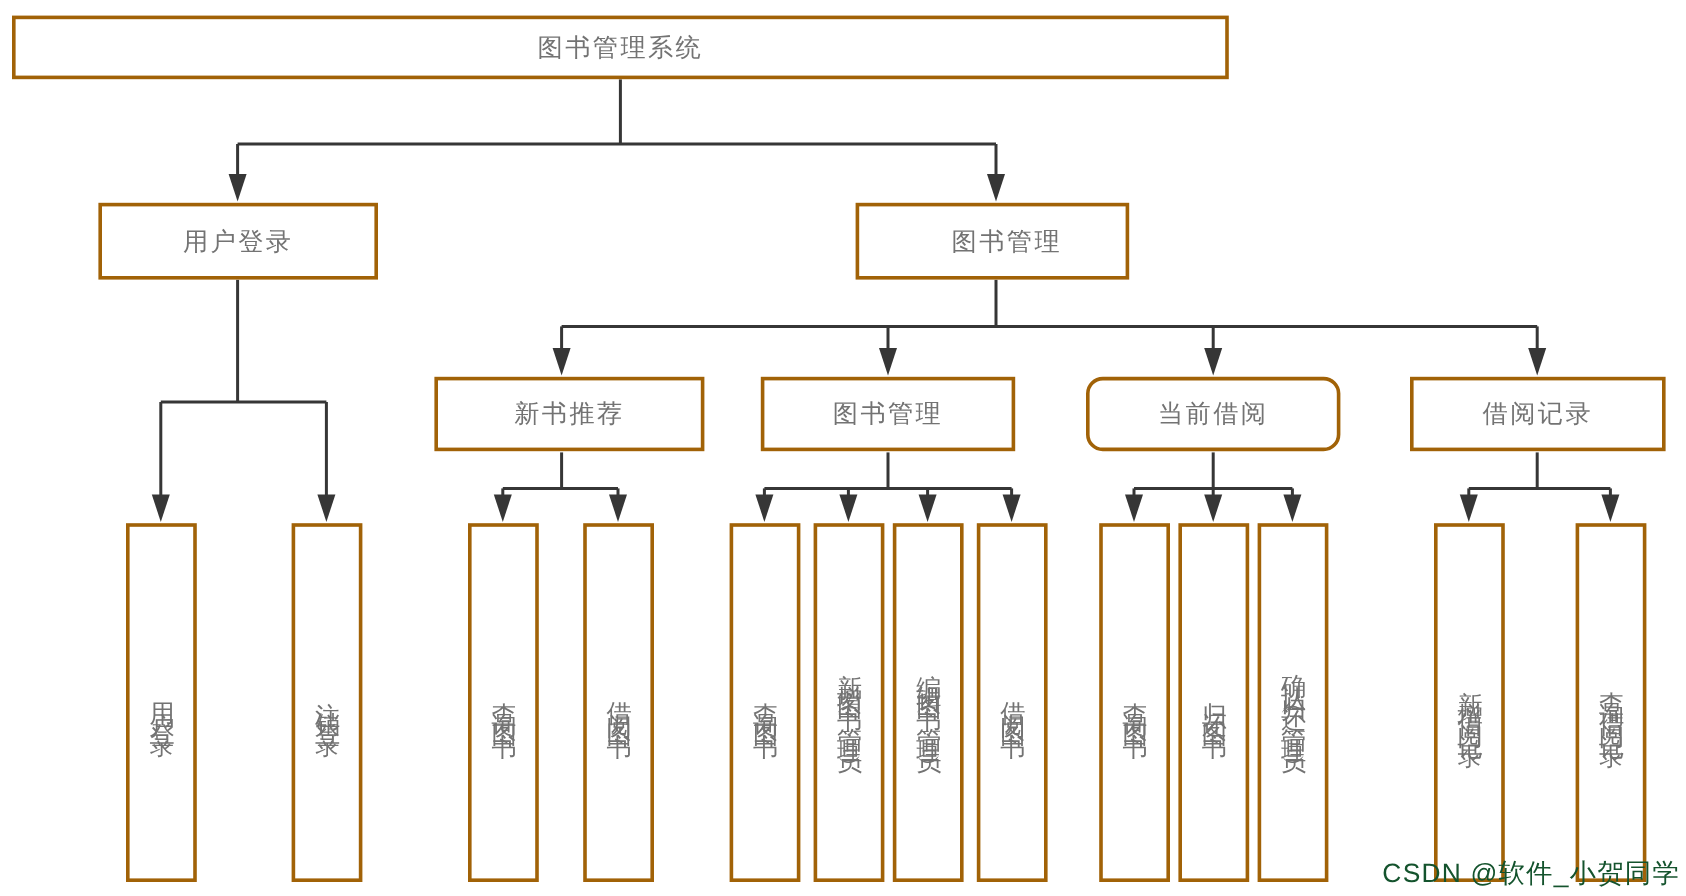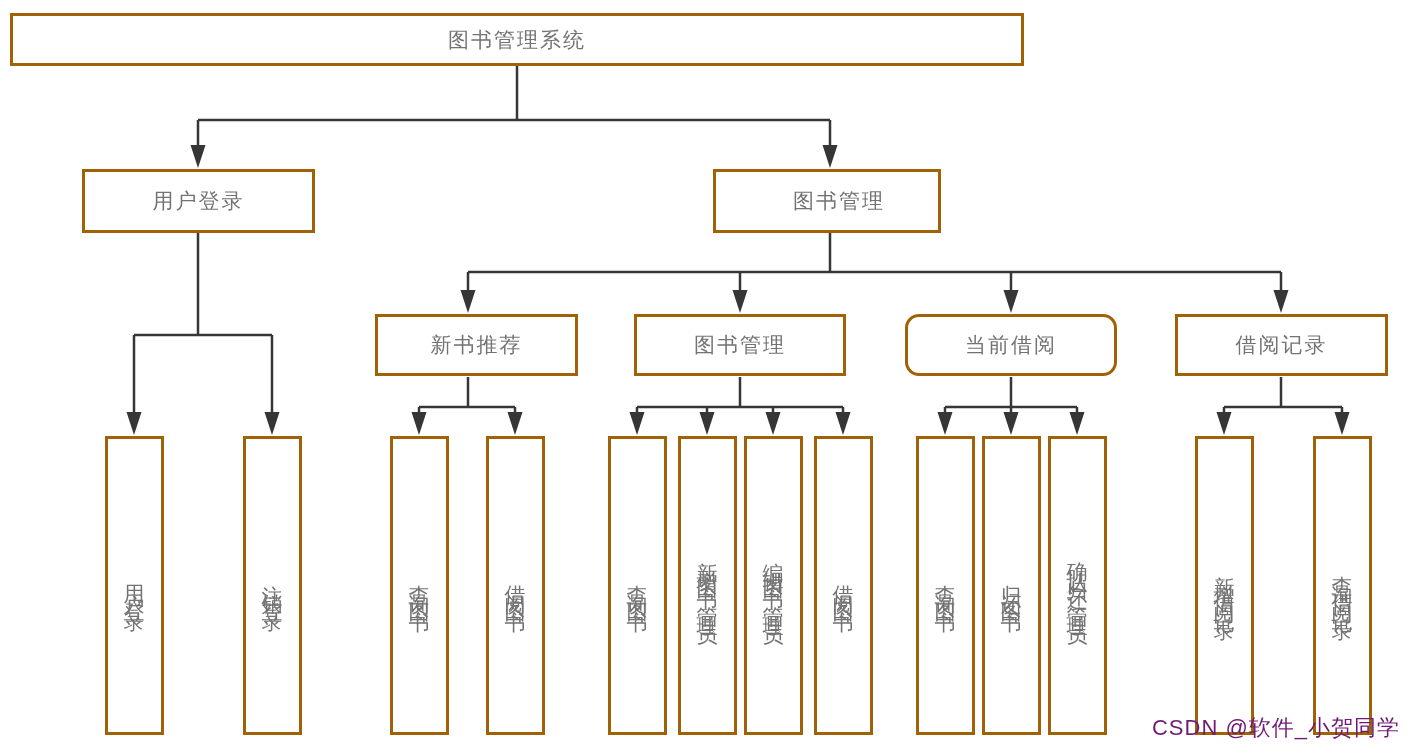--- a/index.html
+++ b/index.html
@@ -23,21 +23,21 @@
     text-orientation:mixed;
     letter-spacing:9px;
     line-height:1.0;
     font-size:21px;
   }
   .leaf span{display:block;}
   #watermark{
     position:absolute;
     right:5px;bottom:4px;
     font-size:22px;
-    color:#701a75;
+    color:#14532d;
     letter-spacing:1px;
     z-index:3;
     white-space:nowrap;
   }
 </style>
 </head>
 <body>
 
 <div id="stage">
 
@@ -107,21 +107,21 @@
     <span>图书管理系统</span>
   </div>
 
   <div class="box" style="left:82px;top:169px;width:233px;height:64px;">
     <span>用户登录</span>
   </div>
   <div class="box" style="left:713px;top:169px;width:228px;height:64px;padding-left:24px;">
     <span>图书管理</span>
   </div>
 
-  <div class="box" style="left:375px;top:314px;width:203px;height:62px;">
+  <div class="box" style="left:362px;top:314px;width:225px;height:62px;">
     <span>新书推荐</span>
   </div>
   <div class="box" style="left:634px;top:314px;width:212px;height:62px;">
     <span>图书管理</span>
   </div>
   <div class="box" style="left:905px;top:314px;width:212px;height:62px;border-radius:14px;">
     <span>当前借阅</span>
   </div>
   <div class="box" style="left:1175px;top:314px;width:213px;height:62px;">
     <span>借阅记录</span>

